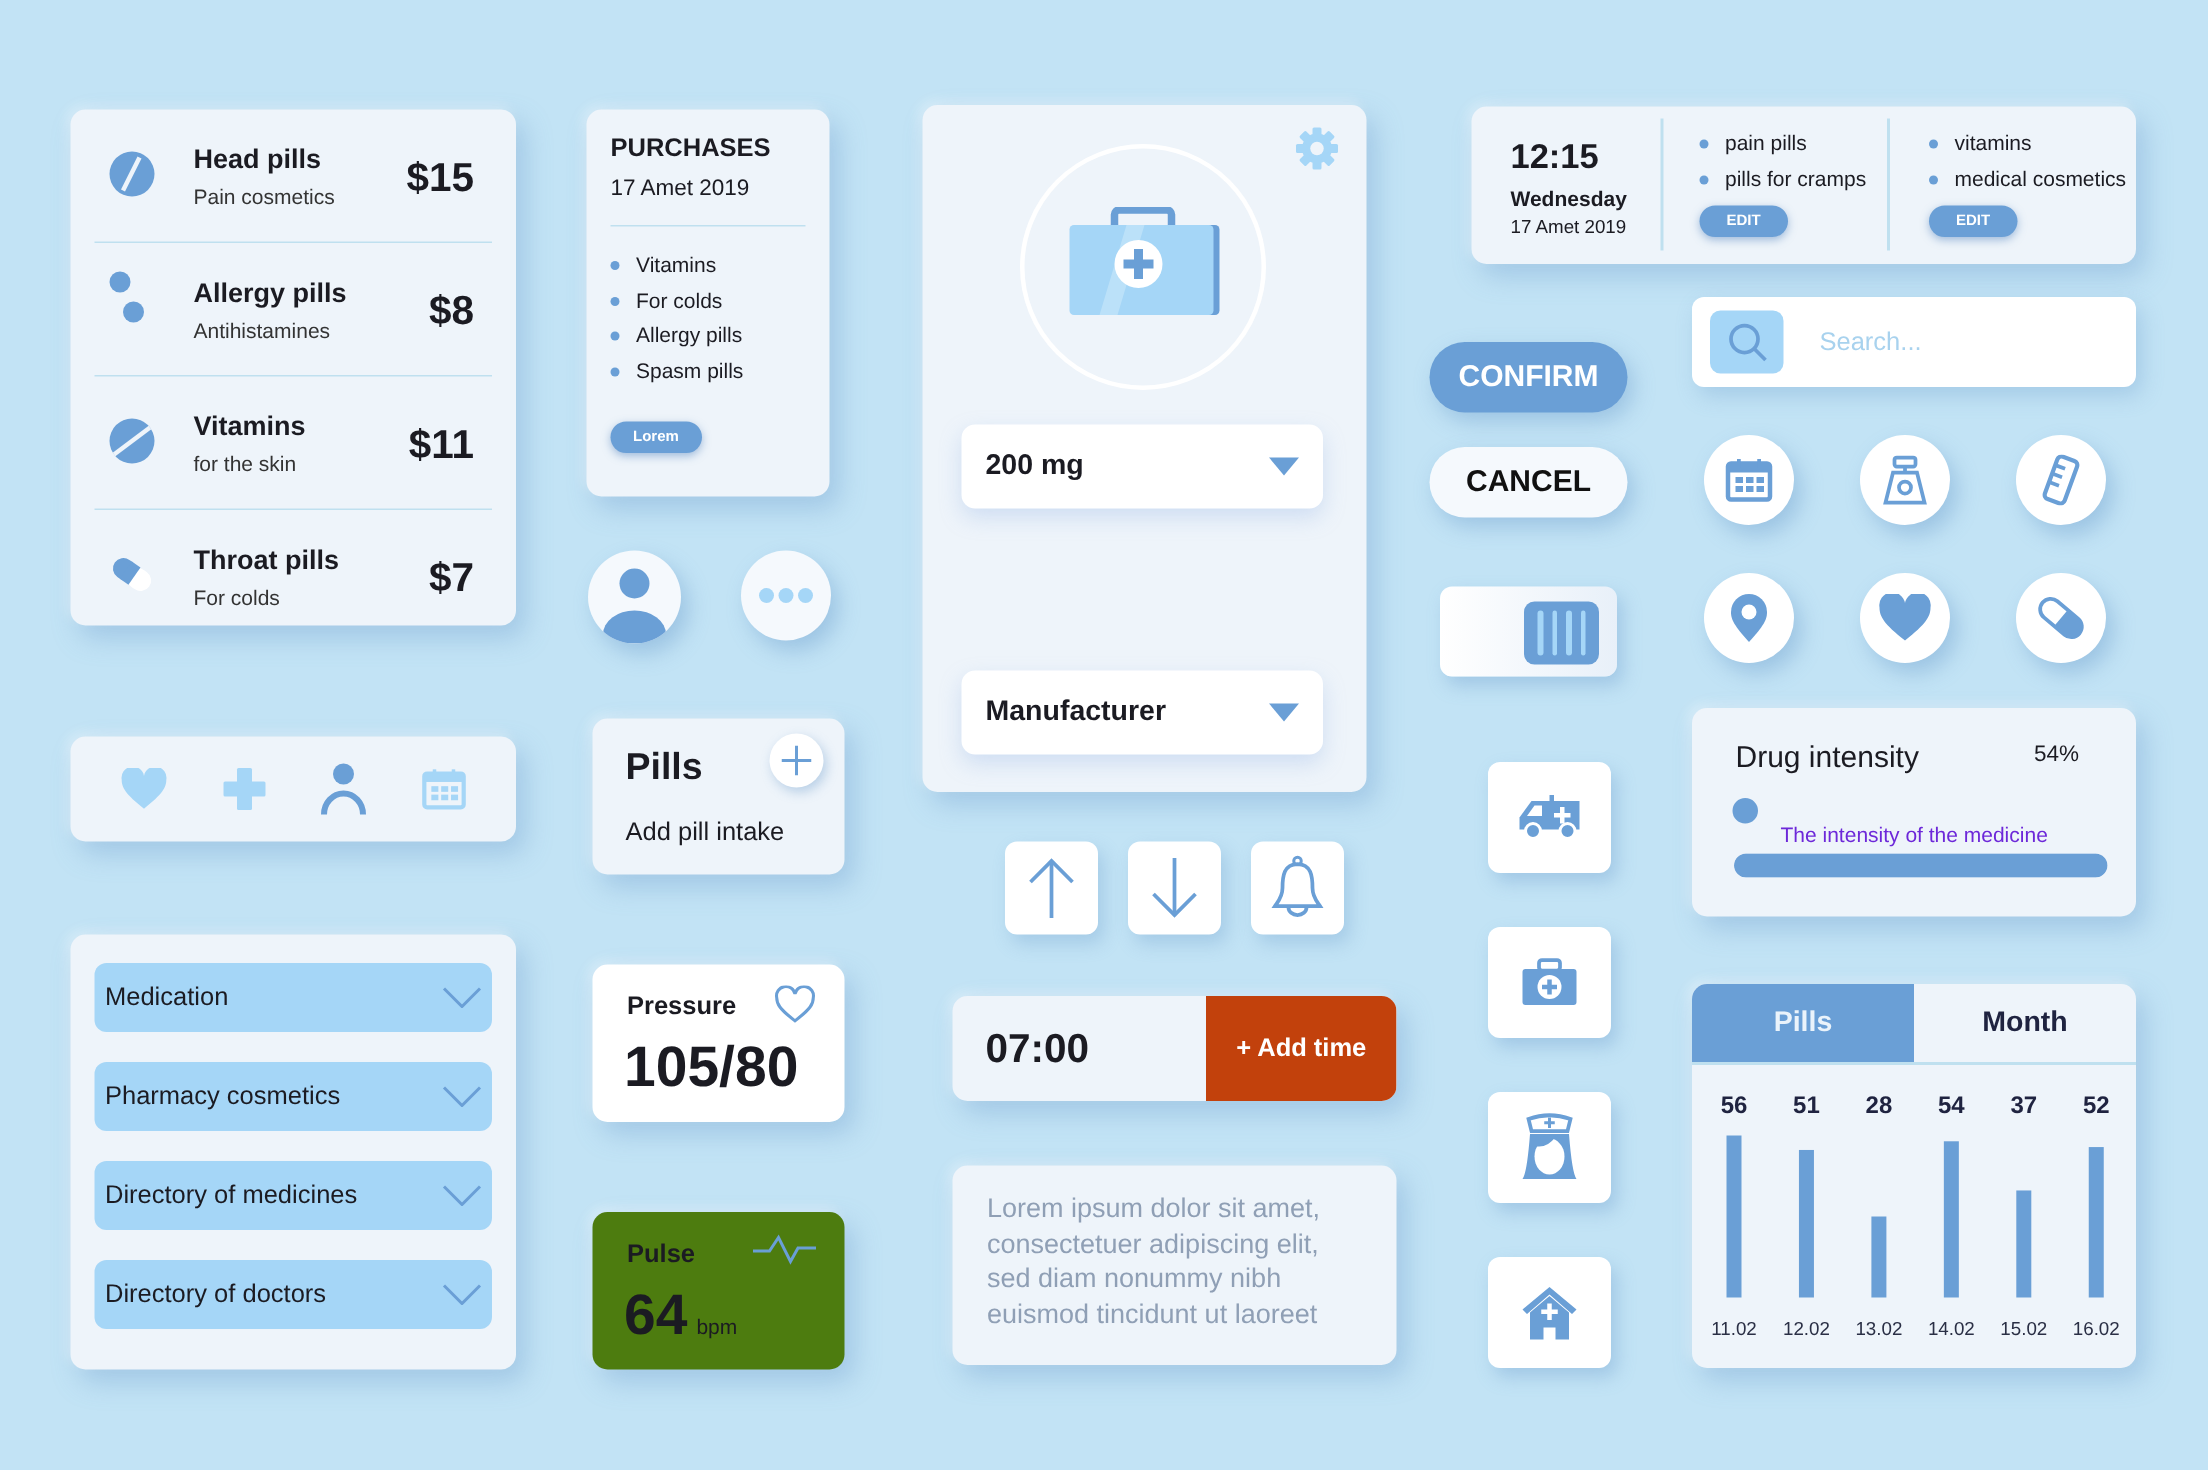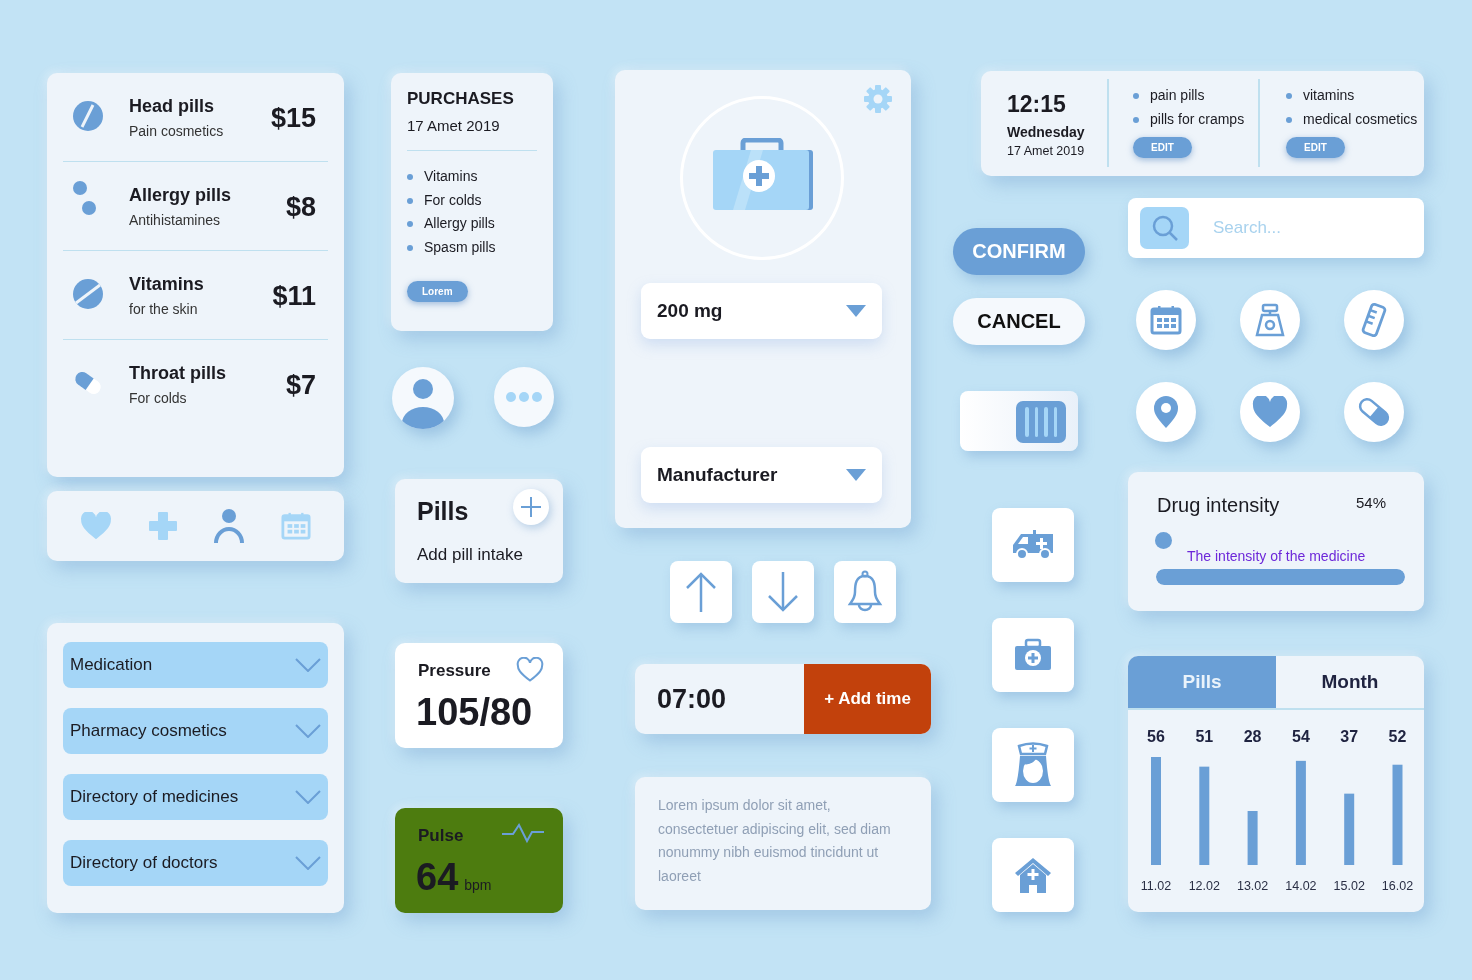--- a/index.html
+++ b/index.html
@@ -11,21 +11,21 @@
     position: relative;
   }
   .card {
     position: absolute;
     background: #eef4fa;
     border-radius: 10px;
     box-shadow: 6px 8px 18px rgba(100,150,200,0.35), -3px -3px 8px rgba(255,255,255,0.35);
   }
 
   
-  #pill-list { left: 47px; top: 73px; width: 297px; height: 404px; padding: 0 16px; }
+  #pill-list { left: 47px; top: 73px; width: 297px; height: 344px; padding: 0 16px; }
   .pill-row { position: relative; height: 89px; border-bottom: 1.5px solid #bfe0ef; }
   .pill-row:last-child { border-bottom: none; }
   .pill-row .ico { position: absolute; left: 8px; top: 26px; width: 34px; height: 34px; }
   .pill-row .name { position: absolute; left: 66px; top: 23px; font-weight: bold; font-size: 18px; }
   .pill-row .sub { position: absolute; left: 66px; top: 50px; font-size: 14px; color: #333; }
   .pill-row .price { position: absolute; right: 12px; top: 30px; font-weight: bold; font-size: 27px; }
 
   
   #purchases { left: 391px; top: 73px; width: 162px; height: 258px; padding: 16px; }
   #purchases .title { font-weight: bold; font-size: 17px; }
@@ -99,21 +99,21 @@
   .vt-icon { position: absolute; right: 18px; top: 14px; }
 
   
   .arrow-sq { position: absolute; top: 561px; width: 62px; height: 62px; background: #fff; border-radius: 8px; box-shadow: 4px 6px 12px rgba(100,150,200,0.3); display: flex; align-items: center; justify-content: center; }
 
   
   #time-card { left: 635px; top: 664px; width: 296px; height: 70px; overflow: hidden; display: flex; }
   #time-card .tv { flex: 0 0 169px; display: flex; align-items: center; padding-left: 22px; font-weight: bold; font-size: 27px; }
   #time-card .tb { flex: 1; background: #c2410c; color: #fff; font-weight: bold; font-size: 17px; display: flex; align-items: center; justify-content: center; }
 
-  #lorem { left: 635px; top: 777px; width: 296px; height: 133px; padding: 17px 23px; font-size: 14px; line-height: 23.5px; color: #8f9fb5; }
+  #lorem { left: 635px; top: 777px; width: 296px; height: 133px; padding: 17px 23px; font-size: 18px; line-height: 23.5px; color: #8f9fb5; }
 
   
   #intensity { left: 1128px; top: 472px; width: 296px; height: 139px; }
   #intensity .lbl { position: absolute; left: 29px; top: 22px; font-size: 20px; }
   #intensity .pct { position: absolute; right: 38px; top: 22px; font-size: 15px; }
   #intensity .dot { position: absolute; left: 27px; top: 60px; width: 17px; height: 17px; border-radius: 50%; background: #6a9fd6; }
   #intensity .desc { position: absolute; left: 59px; top: 76px; font-size: 14px; color: #6d28d9; }
   #intensity .track { position: absolute; left: 28px; top: 97px; width: 249px; height: 16px; border-radius: 8px; background: #d7e5f3; overflow: hidden; }
   #intensity .fill { height: 100%; background: #6a9fd6; border-radius: 8px; }
 

